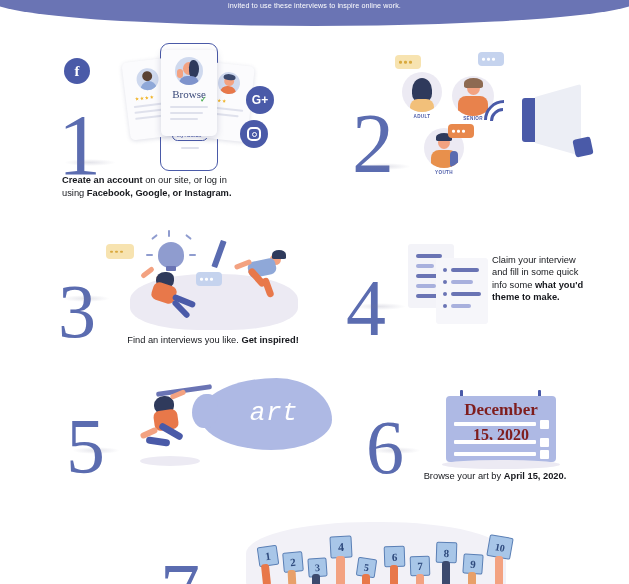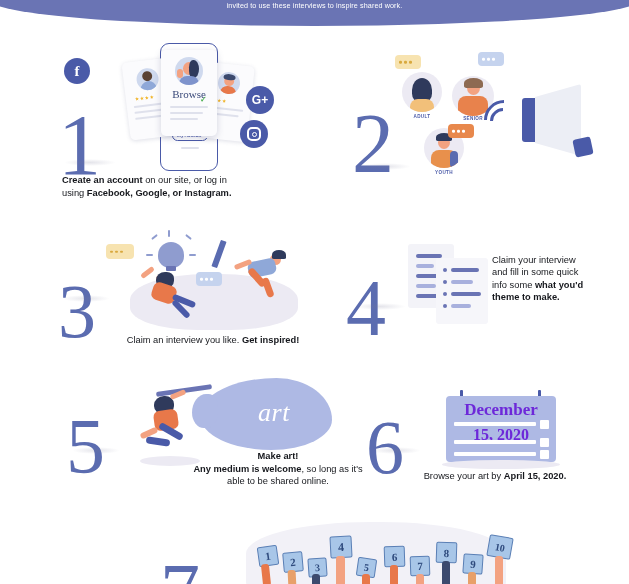--- a/index.html
+++ b/index.html
@@ -75,32 +75,32 @@
     font-family:"Liberation Sans",sans-serif;
   }
   .arc { position:absolute; border:3px solid #4a5aa8; border-radius:50%;
          border-right-color:transparent; border-top-color:transparent; border-bottom-color:transparent; }
 
   
   .cal { position:absolute; background:#aeb9e4; border-radius:4px; }
   .cal-row { position:absolute; background:#ffffff; border-radius:1px; }
   .cal-box { position:absolute; background:#ffffff; border-radius:1px; }
   .cal-title {
-    position:absolute; width:100%; text-align:center; color:#6d28d9;
+    position:absolute; width:100%; text-align:center; color:#7f1d1d;
     font-family:"Liberation Serif", serif; font-weight:700;
   }
   .cal-peg { position:absolute; width:2.5px; height:7px; background:#4a5aa8; border-radius:1px; }
 
   
   .artblob {
     position:absolute; background:#aeb9e4;
     border-radius:58% 42% 46% 54% / 52% 58% 42% 48%;
   }
   .artword {
-    position:absolute; color:#ffffff; font-family:Liberation Serif, serif;
+    position:absolute; color:#ffffff; font-family:Liberation Mono, monospace;
     font-style:italic; font-weight:400; letter-spacing:.5px;
   }
 
   
   .score {
     position:absolute; background:#a8c6e8; border:1px solid #5a7fb5;
     border-radius:2px; color:#2e4a7d; font-weight:700;
     display:flex; align-items:center; justify-content:center;
     font-family:"Liberation Serif", serif;
   }
@@ -121,21 +121,21 @@
   .bulb { position:absolute; border-radius:50% 50% 45% 45%; background:#8f9ccf; }
   .ray { position:absolute; background:#8f9ccf; border-radius:1px; }
   .pencil { position:absolute; border-radius:1px; }
 </style>
 </head>
 <body>
 
 <div id="page">
 
   <div class="header-band"></div>
-  <div class="header-text">invited to use these interviews to inspire shared work.</div>
+  <div class="header-text">invited to use these interviews to inspire online work.</div>
 
   <div class="step" style="left:48px; top:48px; width:270px; height:160px;">
 
     <div class="num" style="position:absolute; left:10px; top:62px; font-size:86px;">1</div>
     <div class="num-shadow" style="left:42px; bottom:42px; width:52px;"></div>
 
     <div>
 
       <div class="phone" style="left:112px; top:-5px; width:58px; height:128px;"></div>
       <div class="pbtn" style="left:124px; top:82px; width:36px; height:11px;">My Account</div>
@@ -308,21 +308,21 @@
         <div class="phead" style="left:222px; top:22px; width:11px; height:11px;"></div>
         <div class="phair" style="left:224px; top:18px; width:14px; height:9px; background:#2f3a5c; border-radius:50% 50% 15% 15%;"></div>
         <div class="pbody" style="left:200px; top:28px; width:28px; height:16px; background:#8fa8d8; border-radius:6px; transform:rotate(-12deg);"></div>
         <div class="plimb" style="left:186px; top:30px; width:18px; height:5px; background:#f3a281; transform:rotate(-22deg);"></div>
         <div class="plimb" style="left:198px; top:42px; width:22px; height:7px; background:#e8784a; transform:rotate(48deg);"></div>
         <div class="plimb" style="left:210px; top:52px; width:20px; height:7px; background:#e8784a; transform:rotate(70deg);"></div>
       </div>
     </div>
 
     <div class="cap" style="position:absolute; left:40px; top:102px; width:250px; text-align:center;">
-      <span>Claim an interview you like. </span><b>Get inspired!</b>
+      <span>Find an interviews you like. </span><b>Get inspired!</b>
     </div>
   </div>
 
   <div class="step" style="left:340px; top:232px; width:285px; height:110px;">
 
     <div class="num" style="position:absolute; left:6px; top:44px; font-size:80px;">4</div>
     <div class="num-shadow" style="left:40px; bottom:32px; width:52px;"></div>
 
     <div>
 
@@ -372,25 +372,20 @@
         <div class="phair" style="left:106px; top:24px; width:20px; height:18px; background:#2f3a5c; border-radius:50% 45% 45% 45%;"></div>
         <div class="pbody" style="left:106px; top:38px; width:24px; height:20px; background:#e8784a; border-radius:6px; transform:rotate(-8deg);"></div>
         <div class="plimb" style="left:122px; top:20px; width:16px; height:5px; background:#f3a281; transform:rotate(-22deg);"></div>
         <div class="plimb" style="left:92px; top:58px; width:18px; height:6px; background:#f3a281; transform:rotate(-24deg);"></div>
         <div class="plimb" style="left:110px; top:56px; width:26px; height:7px; background:#4a5aa8; transform:rotate(30deg);"></div>
         <div class="plimb" style="left:98px; top:66px; width:24px; height:7px; background:#4a5aa8; transform:rotate(8deg);"></div>
       </div>
       <div class="blob" style="left:92px; top:84px; width:60px; height:10px; background:#eceaf3;"></div>
     </div>
 
-    <div class="cap" style="position:absolute; left:130px; top:78px; width:200px; text-align:center;">
-      <b>Make art!</b><br>
-      <b>Any medium is welcome</b><span>, so long as it's</span><br>
-      <span>able to be shared online.</span>
-    </div>
   </div>
 
   <div class="step" style="left:358px; top:378px; width:270px; height:110px;">
 
     <div class="num" style="position:absolute; left:8px; top:38px; font-size:76px;">6</div>
     <div class="num-shadow" style="left:38px; bottom:34px; width:50px;"></div>
 
     <div>
       <div class="cal-peg" style="left:102px; top:12px;"></div>
       <div class="cal-peg" style="left:180px; top:12px;"></div>

